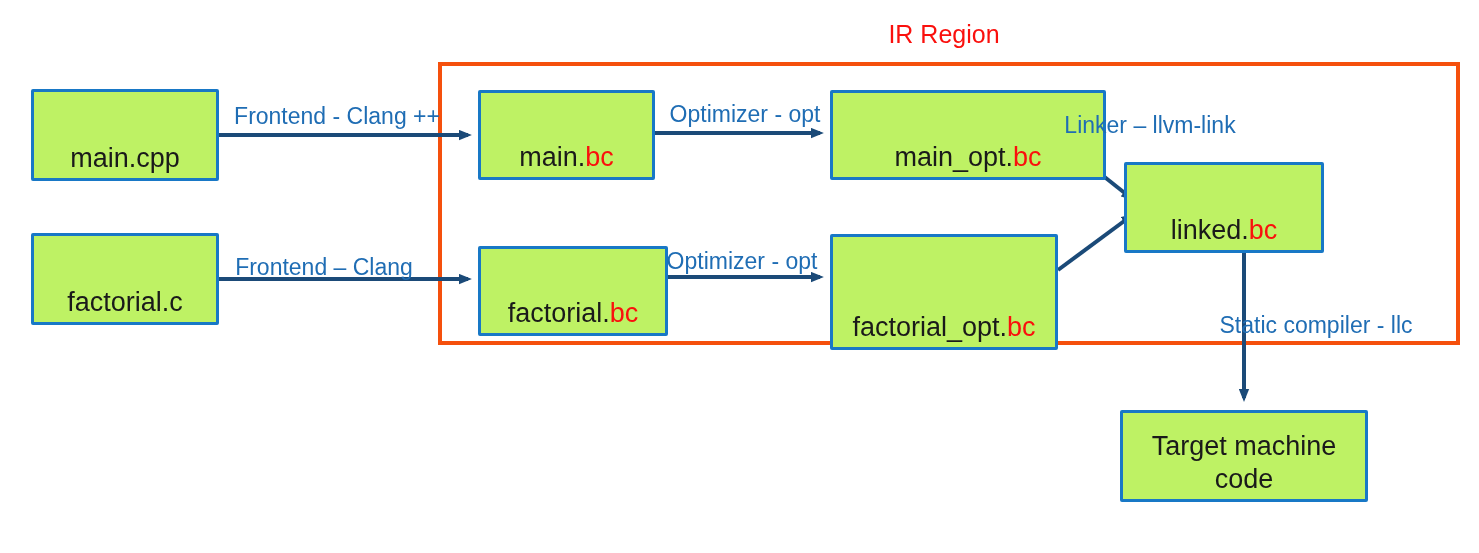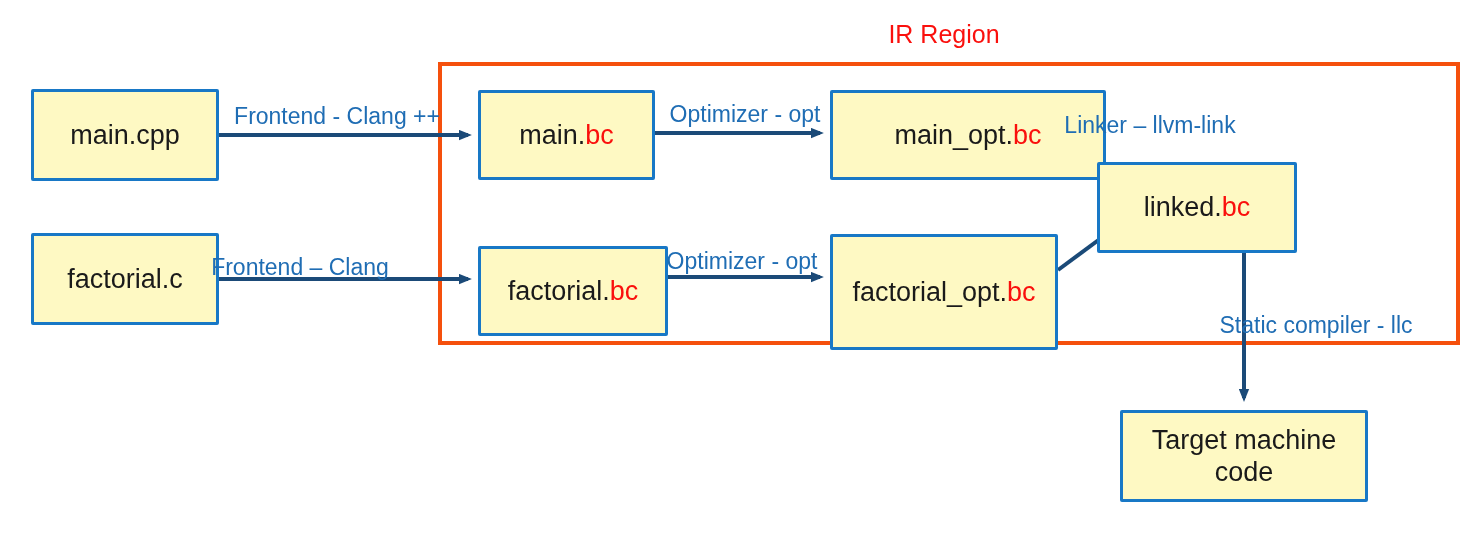--- a/index.html
+++ b/index.html
@@ -38,25 +38,25 @@
     left: 944px;
     top: 20px;
     transform: translateX(-50%);
     color: #fa100d;
     font-size: 25px;
     white-space: nowrap;
   }
   .node {
     position: absolute;
     box-sizing: border-box;
-    background: #fef9c3;
+    background: #bef264;
     border: 3px solid #1878c6;
     border-radius: 2px;
     display: flex;
-    align-items: center;
+    align-items: flex-end;
     justify-content: center;
     text-align: center;
     color: #1a1a1a;
     font-size: 27px;
     line-height: 1.2;
     padding: 4px 8px;
   }
   .node .suffix { color: #fa100d; }
   .edge-label {
     position: absolute;
@@ -65,27 +65,27 @@
     font-size: 23px;
     white-space: nowrap;
   }
   
   .n-main-cpp       { left: 31px;   top: 89px;  width: 188px; height: 92px; }
   .n-factorial-c    { left: 31px;   top: 233px; width: 188px; height: 92px; }
   .n-main-bc        { left: 478px;  top: 90px;  width: 177px; height: 90px; }
   .n-factorial-bc   { left: 478px;  top: 246px; width: 190px; height: 90px; }
   .n-main-opt-bc    { left: 830px;  top: 90px;  width: 276px; height: 90px; }
   .n-factorial-opt-bc{ left: 830px; top: 234px; width: 228px; height: 116px; }
-  .n-linked-bc      { left: 1097px; top: 162px; width: 200px; height: 91px; }
+  .n-linked-bc      { left: 1124px; top: 162px; width: 200px; height: 91px; }
   .n-target         { left: 1120px; top: 410px; width: 248px; height: 92px; }
   
   .l-frontend-clangpp { left: 337px;  top: 103px; }
   .l-optimizer-top    { left: 745px;  top: 101px; }
   .l-linker           { left: 1150px; top: 112px; }
-  .l-frontend-clang   { left: 300px;  top: 254px; }
+  .l-frontend-clang   { left: 324px;  top: 254px; }
   .l-optimizer-bottom { left: 742px;  top: 248px; }
   .l-static-compiler  { left: 1316px; top: 312px; }
 </style>
 </head>
 <body>
 
 <div class="canvas">
 
   <div class="ir-outline"></div>
   <div class="ir-title">IR Region</div>

